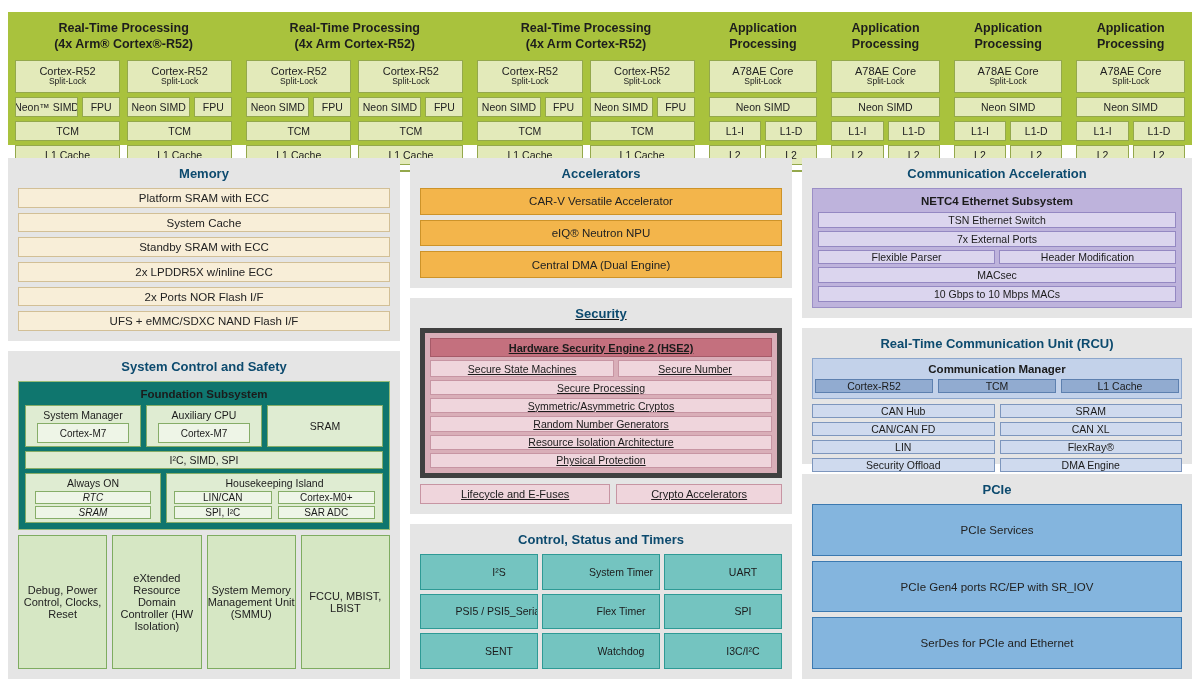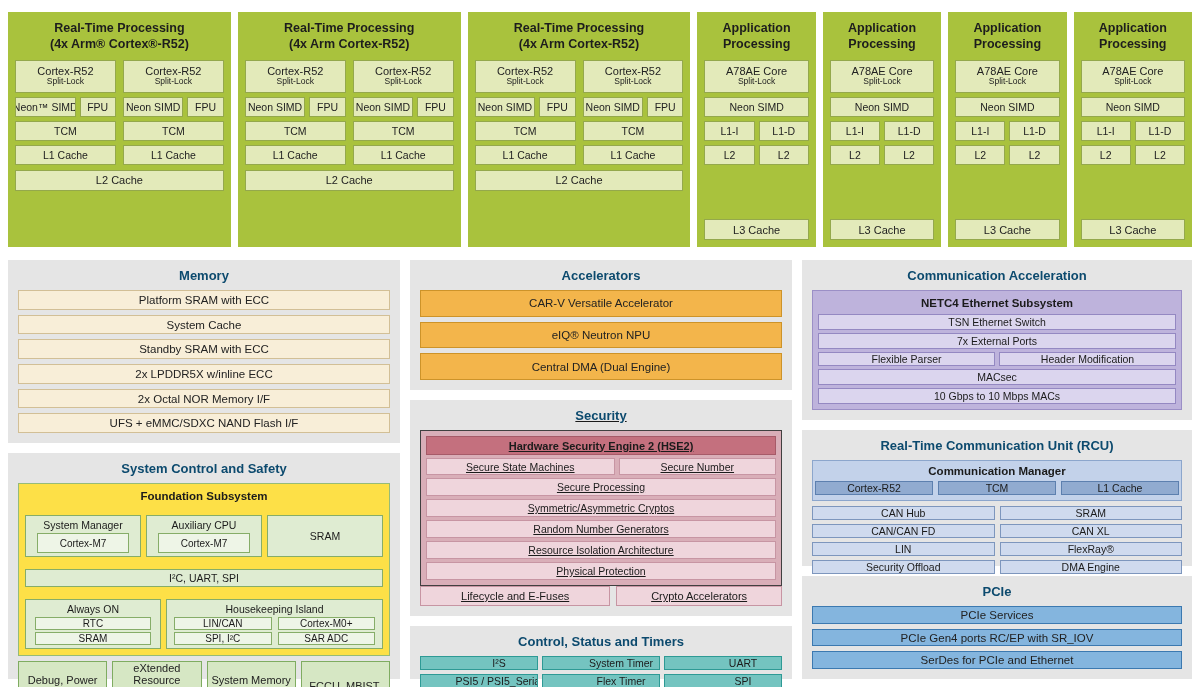--- a/index.html
+++ b/index.html
@@ -4,21 +4,21 @@
 <style>
   * { box-sizing: border-box; margin: 0; padding: 0; }
   html,body { margin:0; }
   body {
     width: 1200px; height: 687px; background: #ffffff;
     font-family: "Liberation Sans", sans-serif; color: #1b1b1b; overflow: hidden;
   }
   .page { width:100%; height:100%; padding: 12px 8px 8px; display:flex; flex-direction:column; gap:13px; }
 
   
-  .top-row { display:flex; gap:7px; height:235px; }
+  .top-row { display:flex; height:133px; }
   .cluster { background:#a9c23d; padding:6px 7px 7px; display:flex; flex-direction:column; min-width:0; }
   .cluster.rt { flex:2; }
   .cluster.app { flex:1; }
   .cluster-title { text-align:center; font-weight:bold; font-size:12.5px; line-height:1.3; margin:2px 0 7px; color:#1d1d1d; }
   .cores { display:flex; gap:7px; }
   .core-col { flex:1; display:flex; flex-direction:column; gap:4px; min-width:0; }
   .gcell { background:#e3eaba; border:1px solid #94a84c; display:flex; align-items:center; justify-content:center;
            text-align:center; font-size:10.5px; color:#222; min-width:0; white-space:nowrap; overflow:hidden; }
   .core-name { flex-direction:column; height:33px; line-height:1.15; font-size:11px; }
   .core-name .sub { font-size:8.5px; }
@@ -47,49 +47,49 @@
   .tea { background:#74c4c0; border:1px solid #2e9a95; }
   .blu { background:#cfdaee; border:1px solid #7d96bd; }
   .dkblu { background:#91abd0; border:1px solid #5d80af; }
   .pci { background:#84b5de; border:1px solid #3c79b0; }
 
   
   .panel.memory { height:183px; }
 
   
   .panel.syscon { flex:1; }
-  .foundation { background:#fde047; border:1px solid #96bb78; padding:5px 6px 6px; display:flex; flex-direction:column; gap:12px; }
+  .foundation { background:#0f766e; border:1px solid #96bb78; padding:5px 6px 6px; display:flex; flex-direction:column; gap:4px; }
   .fnd-title { text-align:center; font-weight:bold; font-size:11.5px; height:14px; line-height:14px; }
   .fnd-row1 { display:flex; gap:5px; height:42px; }
   .fnd-box { flex:1; background:#dfecd2; border:1px solid #86ad68; padding:2px 3px 3px; display:flex; flex-direction:column; min-width:0; }
   .fnd-box .lbl { font-size:10.5px; text-align:center; height:14px; line-height:14px; white-space:nowrap; overflow:hidden; }
   .fnd-inner { background:#eef5e7; border:1px solid #86ad68; flex:1; display:flex; align-items:center; justify-content:center; font-size:10px; margin:1px 8px 0; }
   .fnd-box.plain { align-items:center; justify-content:center; font-size:10.5px; }
   .fnd-periph { height:18px; background:#dfecd2; border:1px solid #86ad68; display:flex; align-items:center; justify-content:center; font-size:10.5px; }
   .fnd-row3 { display:flex; gap:5px; height:50px; }
   .fnd-box.alwayson { flex:0 0 38%; }
-  .stack2 { flex:1; display:flex; flex-direction:column; gap:2px; margin:1px 6px 0; }
+  .stack2 { flex:1; display:flex; flex-direction:column; gap:2px; margin:1px 6px 0;font-style:italic; }
   .fnd-cell { background:#eef5e7; border:1px solid #86ad68; display:flex; align-items:center; justify-content:center; font-size:10px; flex:1; white-space:nowrap; overflow:hidden; }
   .hk-grid { flex:1; display:grid; grid-template-columns:1fr 1fr; gap:2px 6px; margin:1px 4px 0; }
   .sys-rows { margin-top:5px; flex:1; display:flex; flex-direction:row; gap:5px; }
   .sys-rows .row { font-size:11px; }
 
   
   .panel.accel { height:130px; }
   .panel.accel .row { font-size:11.5px; }
 
   
   .panel.security { height:216px;text-decoration:underline; }
-  .hse { background:#d9aeb8; border:1px solid #404040; padding:5px; display:flex; flex-direction:column; gap:3px; flex:1; }
+  .hse { background:#d9aeb8; border:5px solid #404040; padding:5px; display:flex; flex-direction:column; gap:3px; flex:1; }
   .hse-title { background:#c4707e; border:1px solid #a65a68; height:19px; display:flex; align-items:center; justify-content:center; font-weight:bold; font-size:11px; }
   .sec-pair { display:flex; gap:4px; height:17px; }
   .sec-pair .pnk { flex:1; display:flex; align-items:center; justify-content:center; font-size:10.5px; }
   .sec-pair .pnk:first-child { flex:1.2; }
   .hse .rowline { flex:1; background:#efd5dc; border:1px solid #c795a3; display:flex; align-items:center; justify-content:center; font-size:10.5px; }
-  .sec-footer { display:flex; gap:6px; height:20px; }
+  .sec-footer { margin-top:6px; display:flex; gap:6px; height:20px; }
   .sec-footer .pnk { flex:1; display:flex; align-items:center; justify-content:center; font-size:11px; }
   .sec-footer .pnk:first-child { flex:1.15; }
 
   
   .panel.cst { flex:1; }
   .csgrid { flex:1; display:grid; grid-template-columns:1fr 1fr 1fr; gap:4px; }
   .csgrid .tea { display:flex; align-items:center; justify-content:center; font-size:10.5px; min-width:0; white-space:nowrap; overflow:hidden;padding-left:40px; }
 
   
   .panel.commaccel { height:160px; }
@@ -320,42 +320,42 @@
 
     <div class="col left">
 
       <section class="panel memory">
         <div class="panel-title">Memory</div>
         <div class="rows">
           <div class="row mem">Platform SRAM with ECC</div>
           <div class="row mem">System Cache</div>
           <div class="row mem">Standby SRAM with ECC</div>
           <div class="row mem">2x LPDDR5X w/inline ECC</div>
-          <div class="row mem">2x Octal NOR Memory I/F</div>
+          <div class="row mem">2x Ports NOR Flash I/F</div>
           <div class="row mem">UFS + eMMC/SDXC NAND Flash I/F</div>
         </div>
       </section>
 
       <section class="panel syscon">
         <div class="panel-title">System Control and Safety</div>
 
         <div class="foundation">
           <div class="fnd-title">Foundation Subsystem</div>
           <div class="fnd-row1">
             <div class="fnd-box">
               <div class="lbl">System Manager</div>
               <div class="fnd-inner">Cortex-M7</div>
             </div>
             <div class="fnd-box">
               <div class="lbl">Auxiliary CPU</div>
               <div class="fnd-inner">Cortex-M7</div>
             </div>
             <div class="fnd-box plain">SRAM</div>
           </div>
-          <div class="fnd-periph">I²C, UART, SPI</div>
+          <div class="fnd-periph">I²C, SIMD, SPI</div>
           <div class="fnd-row3">
             <div class="fnd-box alwayson">
               <div class="lbl">Always ON</div>
               <div class="stack2">
                 <div class="fnd-cell">RTC</div>
                 <div class="fnd-cell">SRAM</div>
               </div>
             </div>
             <div class="fnd-box">
               <div class="lbl">Housekeeping Island</div>

